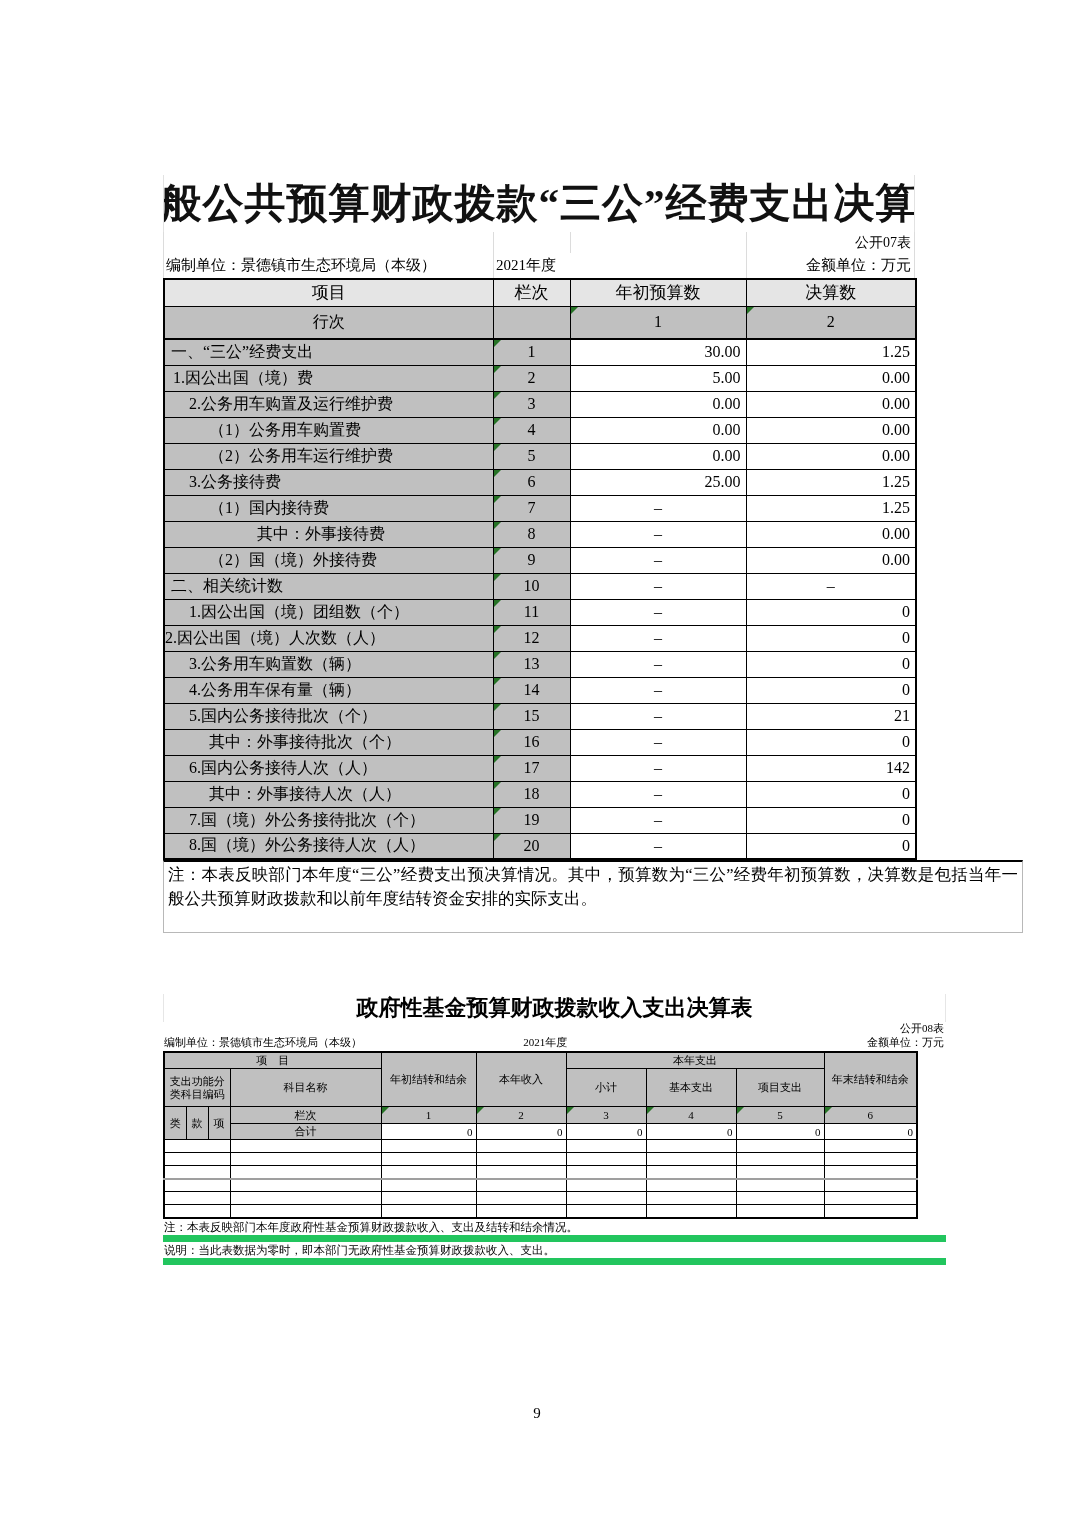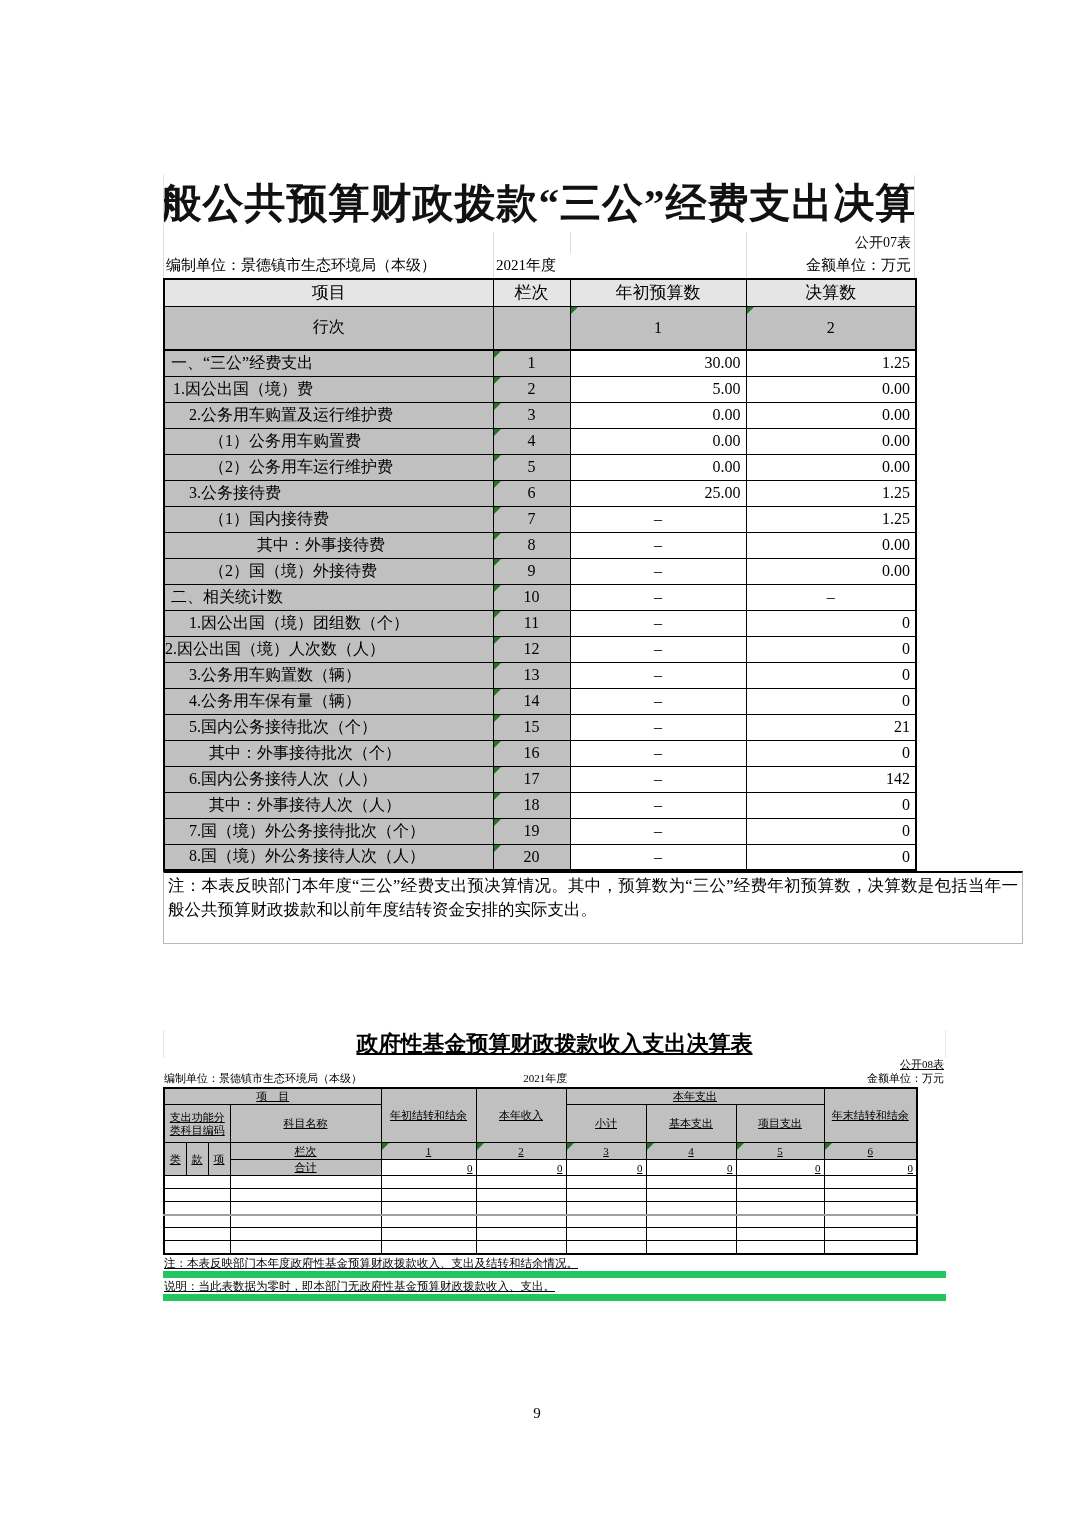--- a/index.html
+++ b/index.html
@@ -19,36 +19,36 @@
   .unitrow{height:25px;font-size:15px;line-height:25px;}
   .c.w1{width:329px;} .c.w2{width:77px;} .c.w3{width:176px;} .c.w4{width:170px;flex:1;}
   .c.w23{width:253px;}
   .right{text-align:right;padding-right:3px;} .left{text-align:left;padding-left:2px;}
 
   table{border-collapse:collapse;table-layout:fixed;}
   .grid1{width:752px;border:2px solid #000;}
   .grid1 th,.grid1 td{border:1px solid #000;box-sizing:border-box;padding:0;position:relative;
                       font-weight:normal;overflow:hidden;white-space:nowrap;}
   .grid1 thead th{background:#e5e5e5;height:27px;font-size:17px;text-align:center;}
-  .grid1 .hangci td{background:#c0c0c0;height:44px;font-size:16px;text-align:center;}
+  .grid1 .hangci td{background:#c0c0c0;height:33px;font-size:16px;text-align:center;}
   .grid1 tbody td{height:26px;font-size:16px;}
   .grid1 tbody td.lbl{background:#c0c0c0;text-align:left;}
   .grid1 tbody td.lan{background:#c0c0c0;text-align:center;}
   .grid1 td.val{background:#fff;}
   .grid1 td.val.right{text-align:right;padding-right:5px;}
   .grid1 td.val.center{text-align:center;}
   .grid1 tbody tr:first-child td{border-top:2px solid #000;}
   .tri{position:absolute;top:0;left:0;width:0;height:0;
        border-top:7px solid #267326;border-right:7px solid transparent;}
   .note1{box-sizing:border-box;width:860px;height:73px;overflow:hidden;
          border:1px solid #b8b8b8;border-top:2px solid #000;
          font-size:16.5px;line-height:24px;padding:1px 4px;text-align:justify;}
 
   
-  .sec2{position:absolute;left:163px;top:1030px;width:783px;text-decoration:underline;}
+  .sec2{position:absolute;left:163px;top:994px;width:783px;}
   .t2-title{height:28px;line-height:28px;text-align:center;font-size:22px;font-weight:bold;
             border-left:1px solid #e6e6e6;border-right:1px solid #e6e6e6;}
   .t2-sheet{height:13px;line-height:13px;font-size:11px;text-align:right;padding-right:2px;}
   .t2-meta{height:16px;line-height:15px;font-size:11px;position:relative;}
   .t2-meta .m-left{position:absolute;left:1px;top:0;}
   .t2-meta .m-center{position:absolute;left:46%;top:0;}
   .t2-meta .m-right{position:absolute;right:2px;top:0;}
   .grid2{width:753px;border:2px solid #000;}
   .grid2 th,.grid2 td{border:1px solid #000;box-sizing:border-box;padding:0;position:relative;
                       font-weight:normal;font-size:11px;text-align:center;overflow:hidden;}

